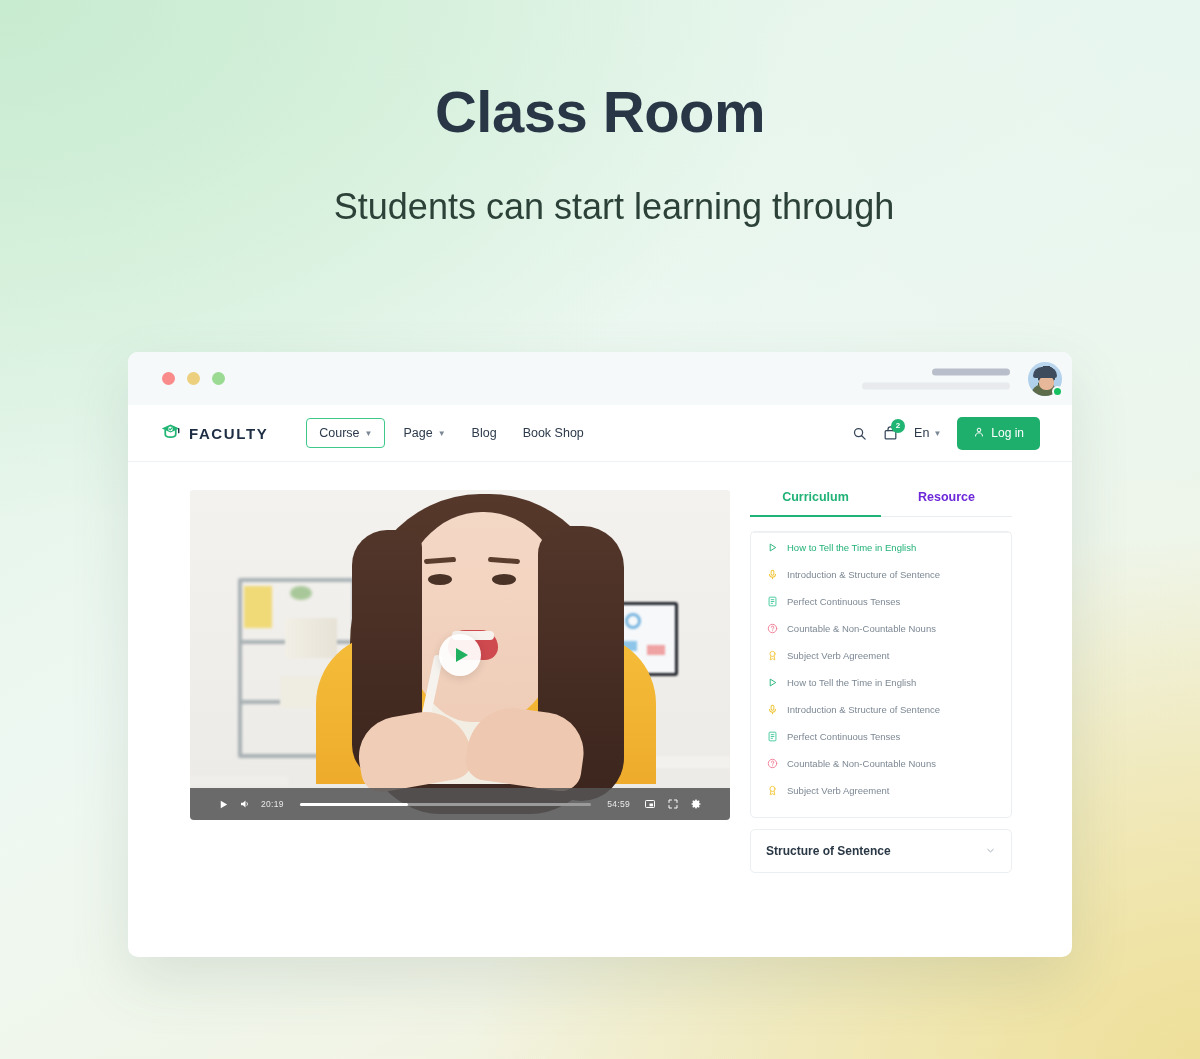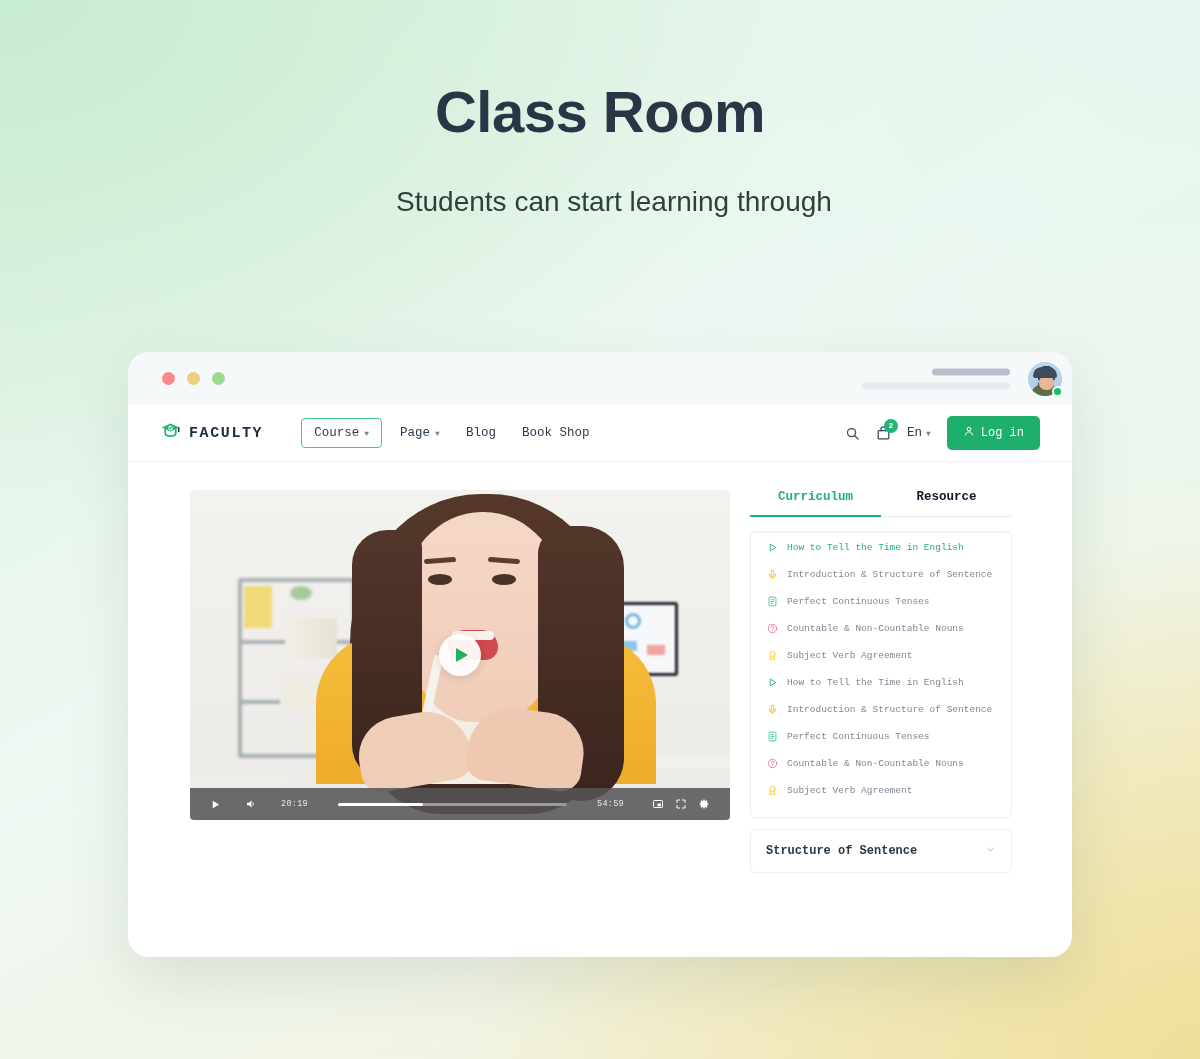--- a/index.html
+++ b/index.html
@@ -15,31 +15,30 @@
     position:relative;
   }
 
   
   .hero { text-align:center; padding-top:80px; }
   .hero-title {
     font-size:58px; font-weight:bold; color:#283646;
     letter-spacing:-0.5px; line-height:1.1;
   }
   .hero-sub {
-    margin-top:42px; font-size:28px; color:#2c4239; font-weight:400;margin-left:28px;
+    margin-top:42px; font-size:36px; color:#2c4239; font-weight:400;margin-left:28px;
   }
 
   
   .window {
     position:absolute; left:128px; top:352px;
     width:944px; height:605px;
-    background:#ffffff; border-radius:21px;
+    background:#ffffff; border-radius:10px;
     box-shadow:0 24px 60px rgba(60,90,80,0.13);
     overflow:hidden;
-    font-family:Liberation Mono, monospace;
   }
   .titlebar {
     height:53px; background:#f5f9fa;
     display:flex; align-items:center; padding:0 16px;
     position:relative;
   }
   .dots { display:flex; gap:12px; margin-left:18px; }
   .dot { width:13px; height:13px; border-radius:50%; }
   .dot.red{background:#f98b8b;} .dot.yellow{background:#ecd07e;} .dot.green{background:#9ada93;}
   .urlbars {
@@ -159,34 +158,34 @@
     box-shadow:0 2px 10px rgba(0,0,0,0.12);
   }
   .play-tri {
     width:0;height:0;border-left:12px solid #20b060;
     border-top:7px solid transparent;border-bottom:7px solid transparent;
     margin-left:3px;
   }
   .controls {
     position:absolute; left:0; right:0; bottom:0; height:32px;
     background:rgba(85,85,85,0.86);
-    display:flex; align-items:center; padding:0 20px; gap:24px;
+    display:flex; align-items:center; padding:0 28px; gap:10px;
   }
   .ctl { color:#fff; display:flex; align-items:center; cursor:pointer; }
   .time { color:#e9e9e9; font-size:8.5px; letter-spacing:.3px; }
   .seek { flex:1; height:3px; background:#9b9b9b; border-radius:2px; position:relative; cursor:pointer; margin:0 6px; }
   .seek-fill { position:absolute; left:0; top:0; bottom:0; width:37%; background:#fff; border-radius:2px; }
   .ctl-right { display:flex; align-items:center; gap:11px; margin-left:4px; }
 
   
   .side { width:262px; }
   .tabs { display:flex; border-bottom:1px solid #e9edf0; }
   .tab {
     flex:1; text-align:center; padding:0 0 12px; font-size:12.5px;
-    color:#0f172a; cursor:pointer; font-weight:bold; position:relative;
+    color:#6d28d9; cursor:pointer; font-weight:bold; position:relative;
   }
   .tab.active { color:#21b277; }
   .tab.active:after {
     content:""; position:absolute; left:0; right:0; bottom:-1px; height:2px; background:#21b277;
   }
   .card {
     border:1px solid #eceff1; border-radius:5px; background:#fff;
     margin-top:14px;
   }
   .card-head {

